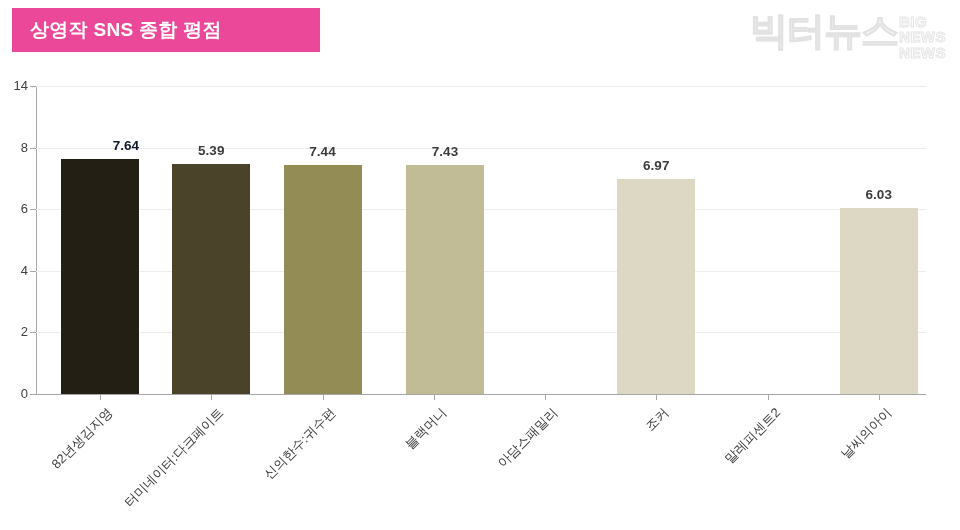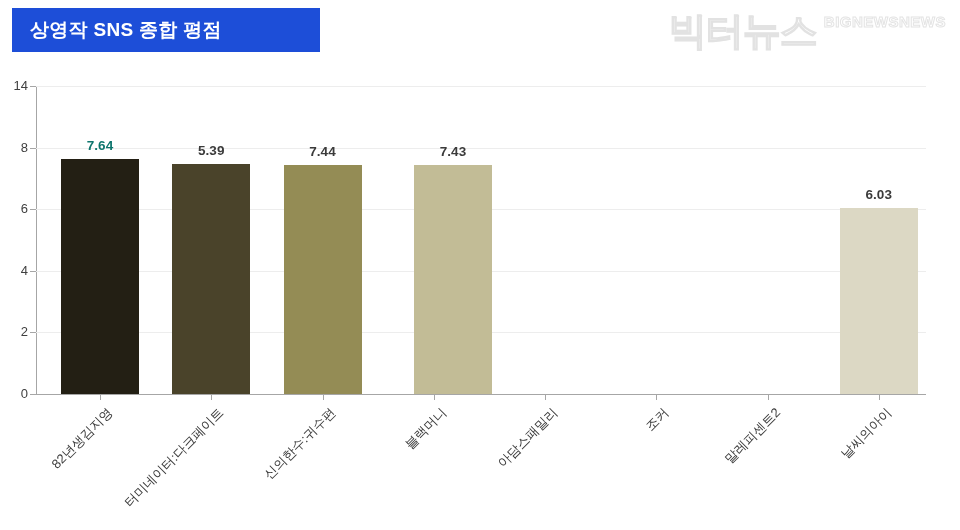--- a/index.html
+++ b/index.html
@@ -16,56 +16,56 @@
     color: #333333;
   }
 
   
   #title-banner {
     position: absolute;
     left: 12px;
     top: 8px;
     width: 308px;
     height: 44px;
-    background: #1d4ed8;
+    background: #ec4899;
     display: flex;
     align-items: center;
     padding-left: 18px;
     box-sizing: border-box;
   }
   #title-text {
     color: #ffffff;
     font-size: 19px;
     font-weight: bold;
     letter-spacing: 0.3px;
     white-space: nowrap;
   }
 
   
   #watermark {
     position: absolute;
     right: 14px;
     top: 12px;
     display: flex;
     align-items: flex-start;
-    gap: 7px;
+    gap: 1px;
     pointer-events: none;
     user-select: none;
   }
   #wm-korean {
     font-size: 38px;
     font-weight: bold;
     color: transparent;
     -webkit-text-stroke: 1.2px #e2e2e2;
     letter-spacing: -1px;
     line-height: 1;
   }
   #wm-en {
     display: flex;
-    flex-direction: row;
+    flex-direction: column;
     line-height: 1.02;
     padding-top: 2px;
   }
   #wm-en span {
     font-size: 15px;
     font-weight: bold;
     color: transparent;
     -webkit-text-stroke: 1px #e4e4e4;
     letter-spacing: 0.5px;
   }
@@ -188,33 +188,37 @@
   </div>
 
 <div id="plot-area">
     <div class="gridline" style="top: 246.4px; background: rgb(237, 237, 237);"></div>
     <div class="gridline" style="top: 184.8px; background: rgb(237, 237, 237);"></div>
     <div class="gridline" style="top: 123.2px; background: rgb(237, 237, 237);"></div>
     <div class="gridline" style="top: 61.6px; background: rgb(237, 237, 237);"></div>
     <div class="gridline" style="top: 0px; background: rgb(237, 237, 237);"></div>
     <div class="bar-wrap" style="left: 25px; width: 78px; height: 308px;">
       <div class="bar" title="82년생김지영 7.64" style="height: 235.312px; background: rgb(35, 31, 20);"></div>
-      <div class="bar-value" style="bottom: 241.312px; color: #0f766e;">7.64</div>
+      <div class="bar-value" style="bottom: 241.312px; color: #0f172a; text-align: right;">7.64</div>
     </div>
     <div class="bar-wrap" style="left: 136.25px; width: 78px; height: 308px;">
       <div class="bar" title="터미네이터:다크페이트 7.46" style="height: 229.768px; background: rgb(74, 67, 42);"></div>
       <div class="bar-value" style="bottom: 235.768px; color: rgb(59, 59, 59);">5.39</div>
     </div>
     <div class="bar-wrap" style="left: 247.5px; width: 78px; height: 308px;">
       <div class="bar" title="신의한수:귀수편 7.44" style="height: 229.152px; background: rgb(148, 140, 85);"></div>
       <div class="bar-value" style="bottom: 235.152px; color: rgb(59, 59, 59);">7.44</div>
     </div>
-    <div class="bar-wrap" style="left: 378px; width: 78px; height: 308px; border-radius: 19px;">
+    <div class="bar-wrap" style="left: 370px; width: 78px; height: 308px; border-radius: 19px;">
       <div class="bar" title="블랙머니 7.43" style="height: 228.844px; background: rgb(194, 188, 150);"></div>
       <div class="bar-value" style="bottom: 234.844px; color: rgb(59, 59, 59);">7.43</div>
+    </div>
+    <div class="bar-wrap" style="left: 581.25px; width: 78px; height: 308px;">
+      <div class="bar" title="조커 6.97" style="height: 214.676px; background: rgb(220, 216, 196);"></div>
+      <div class="bar-value" style="bottom: 220.676px; color: rgb(59, 59, 59);">6.97</div>
     </div>
     <div class="bar-wrap" style="left: 803.75px; width: 78px; height: 308px; margin-top: 48px;">
       <div class="bar" title="날씨의아이 6.03" style="height: 185.724px; background: rgb(220, 216, 196);"></div>
       <div class="bar-value" style="bottom: 191.724px; color: rgb(59, 59, 59);">6.03</div>
     </div>
   </div>
 
 <div class="ytick-mark" style="top: 394px; background: rgb(166, 166, 166);"></div>
 <div class="ytick-mark" style="top: 332.4px; background: rgb(166, 166, 166);"></div>
 <div class="ytick-mark" style="top: 270.8px; background: rgb(166, 166, 166);"></div>

